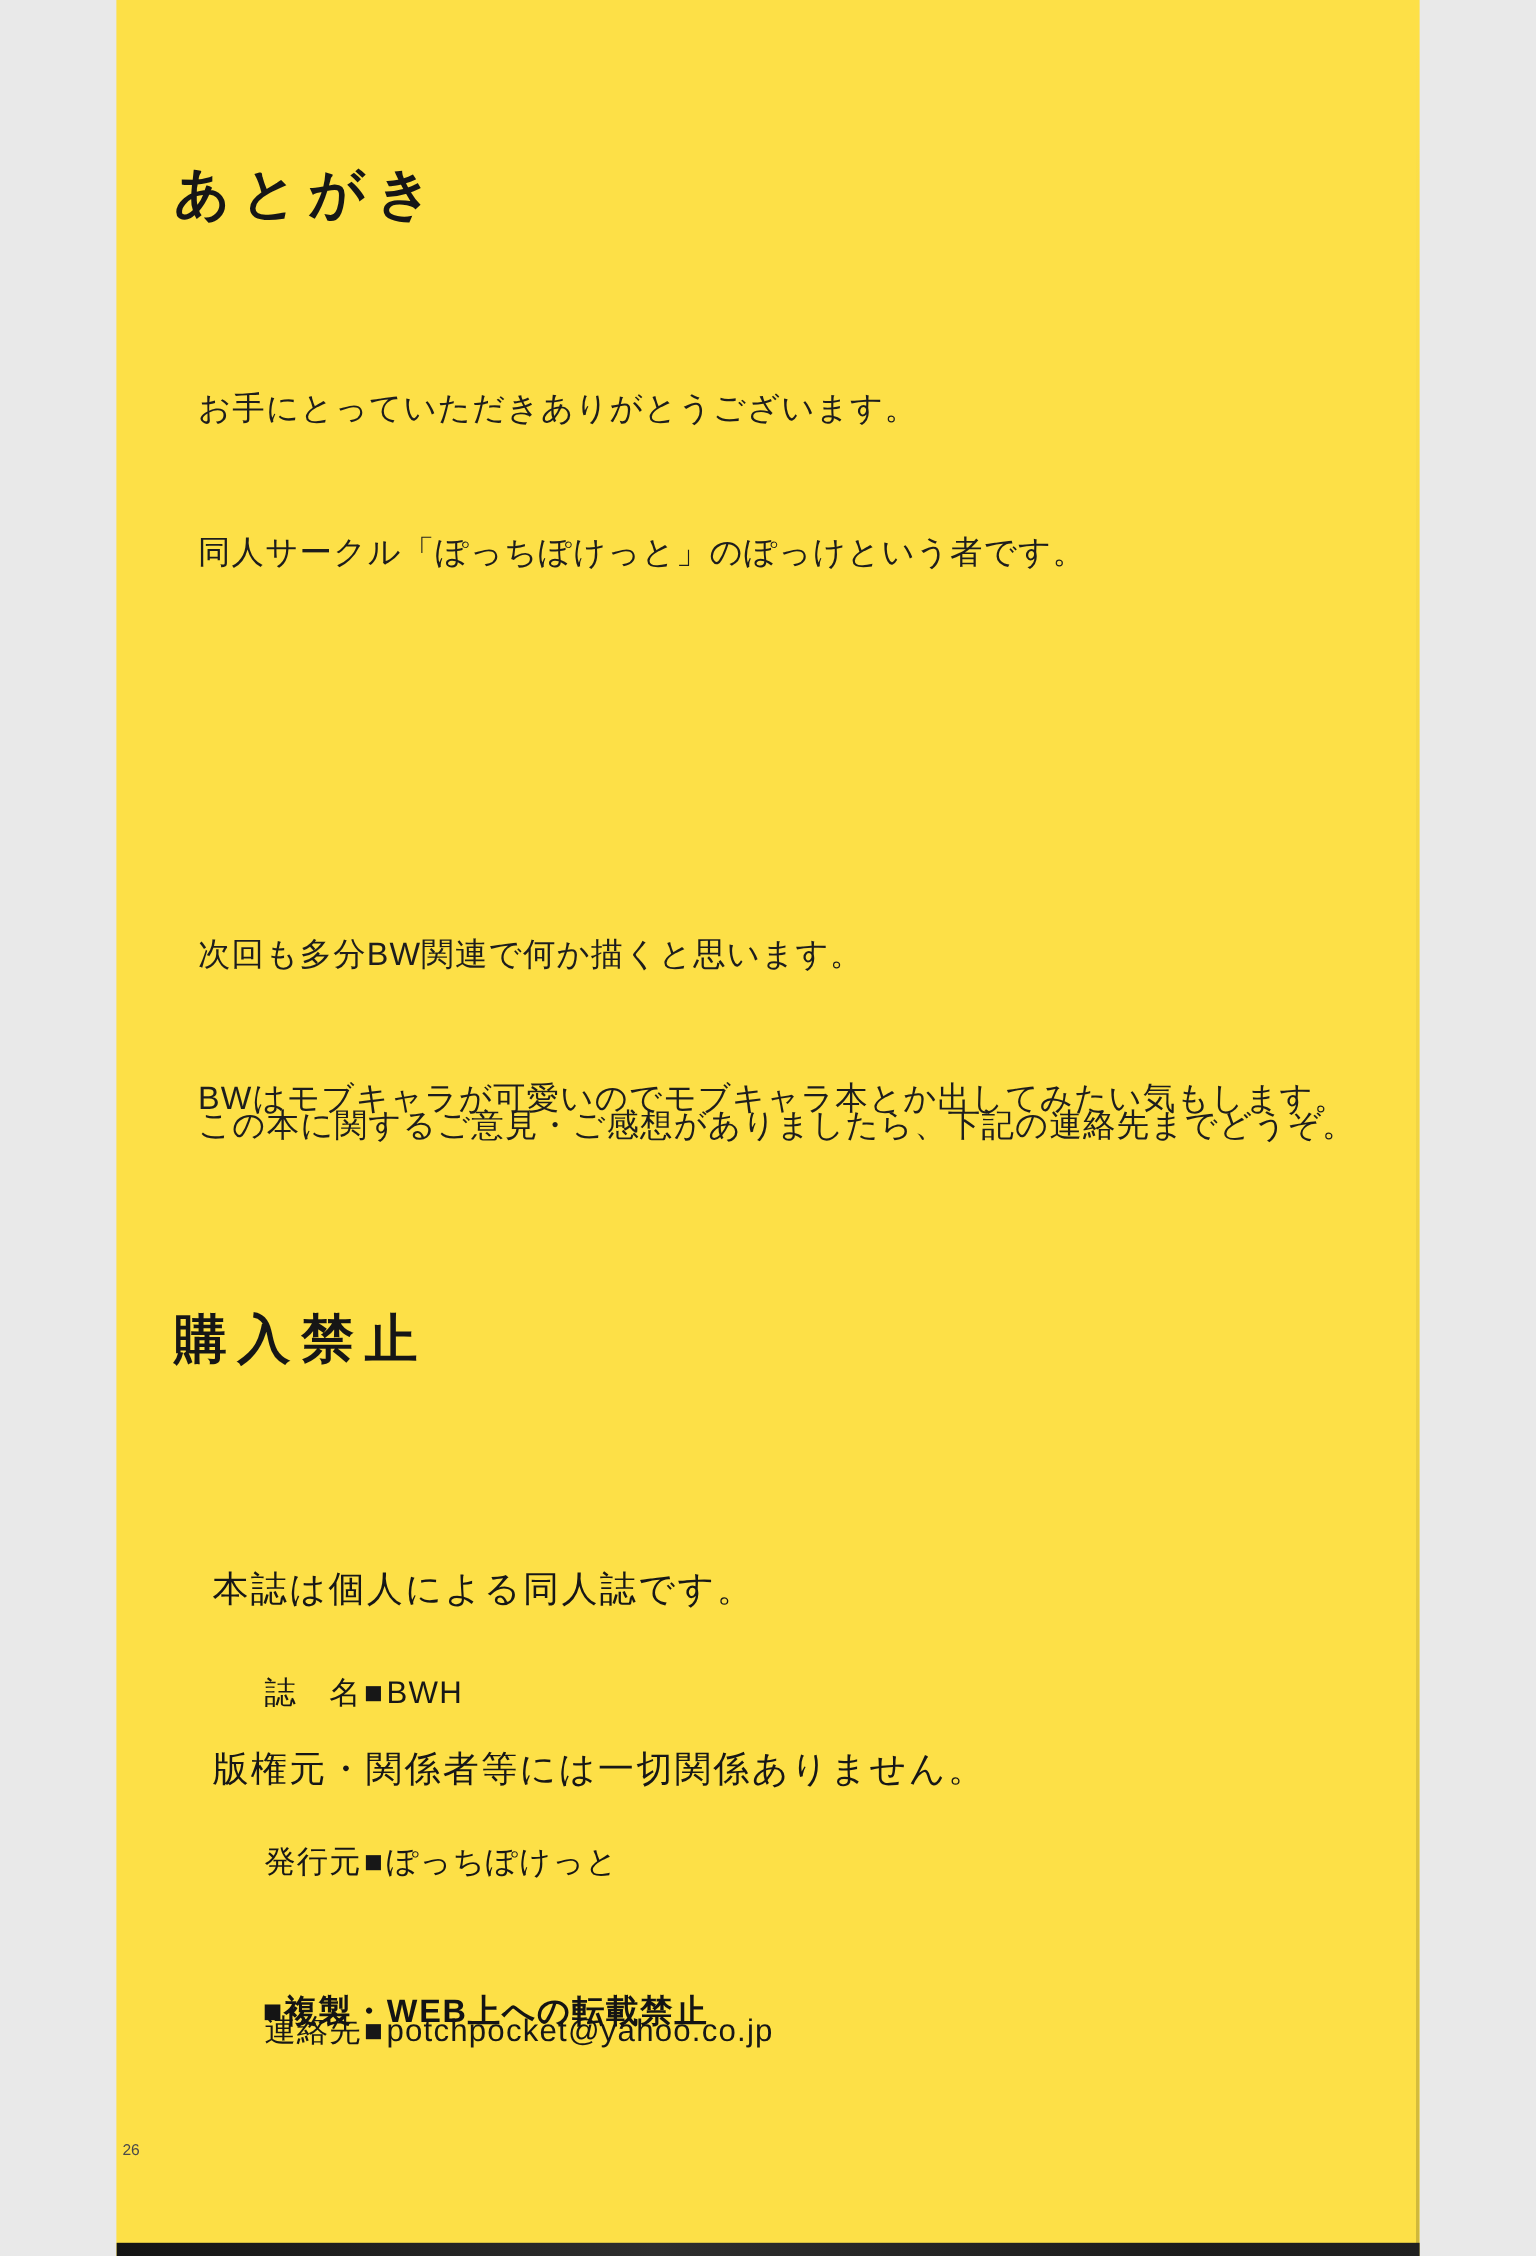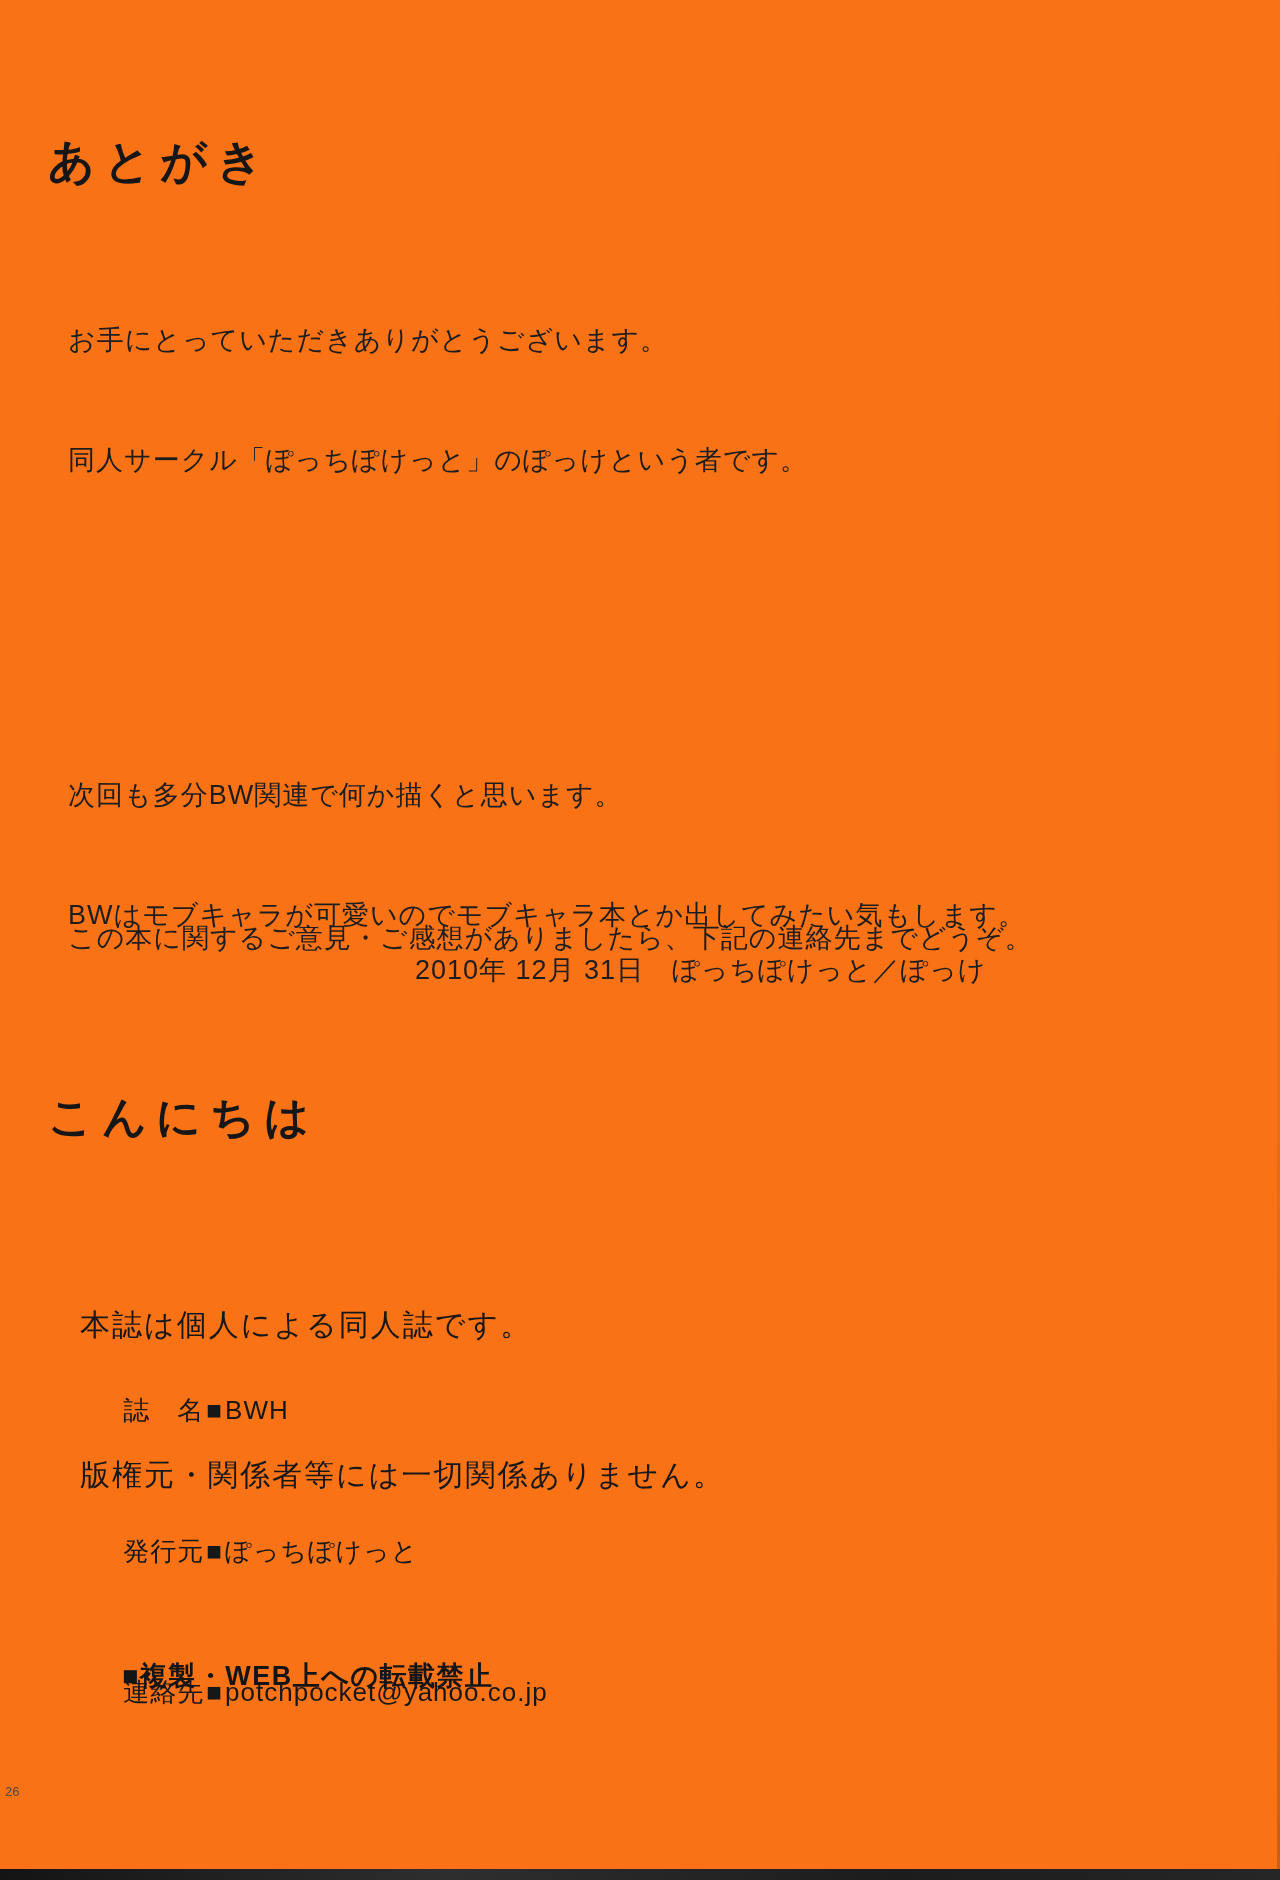--- a/index.html
+++ b/index.html
@@ -1,20 +1,20 @@
 <!DOCTYPE html>
 <html><head>
 <meta charset="utf-8">
 <style>
   html,body{margin:0;padding:0;background:#e9e9e9;}
   .page{
     position:relative;
-    width:1280px;height:1880px;
+    width:1086px;height:1880px;
     margin:0 auto;
-    background:#f97316;
+    background:#fde047;
     overflow:hidden;
     font-family:"Liberation Sans", sans-serif;
     color:#1b1b1b;
   }
   .abs{position:absolute;}
   h1.section-title{
     margin:0;
     font-size:46px;
     font-weight:700;
     letter-spacing:9px;
@@ -85,23 +85,22 @@
 
   <div class="abs para" style="left:68px;top:695px;">
     <div>次回も多分BW関連で何か描くと思います。</div>
     <div>BWはモブキャラが可愛いのでモブキャラ本とか出してみたい気もします。</div>
   </div>
 
   <div class="abs para" style="left:68px;top:838px;">
     <div>この本に関するご意見・ご感想がありましたら、下記の連絡先までどうぞ。</div>
   </div>
 
-  <div class="abs date-line" style="left:415px;top:952px;">2010年 12月 31日　ぽっちぽけっと／ぽっけ</div>
 
-  <h1 class="abs section-title" style="left:48px;top:1095px;font-size:44px;">こんにちは</h1>
+  <h1 class="abs section-title" style="left:48px;top:1095px;font-size:44px;">購入禁止</h1>
 
   <div class="abs disclaimer" style="left:80px;top:1200px;">
     <div>本誌は個人による同人誌です。</div>
     <div>版権元・関係者等には一切関係ありません。</div>
   </div>
 
   <div class="abs colophon-list" style="left:74px;top:1340px;">
     <div class="colophon-row">
       <span>誌　名</span><span class="sep">■</span><span>BWH</span>
     </div>

